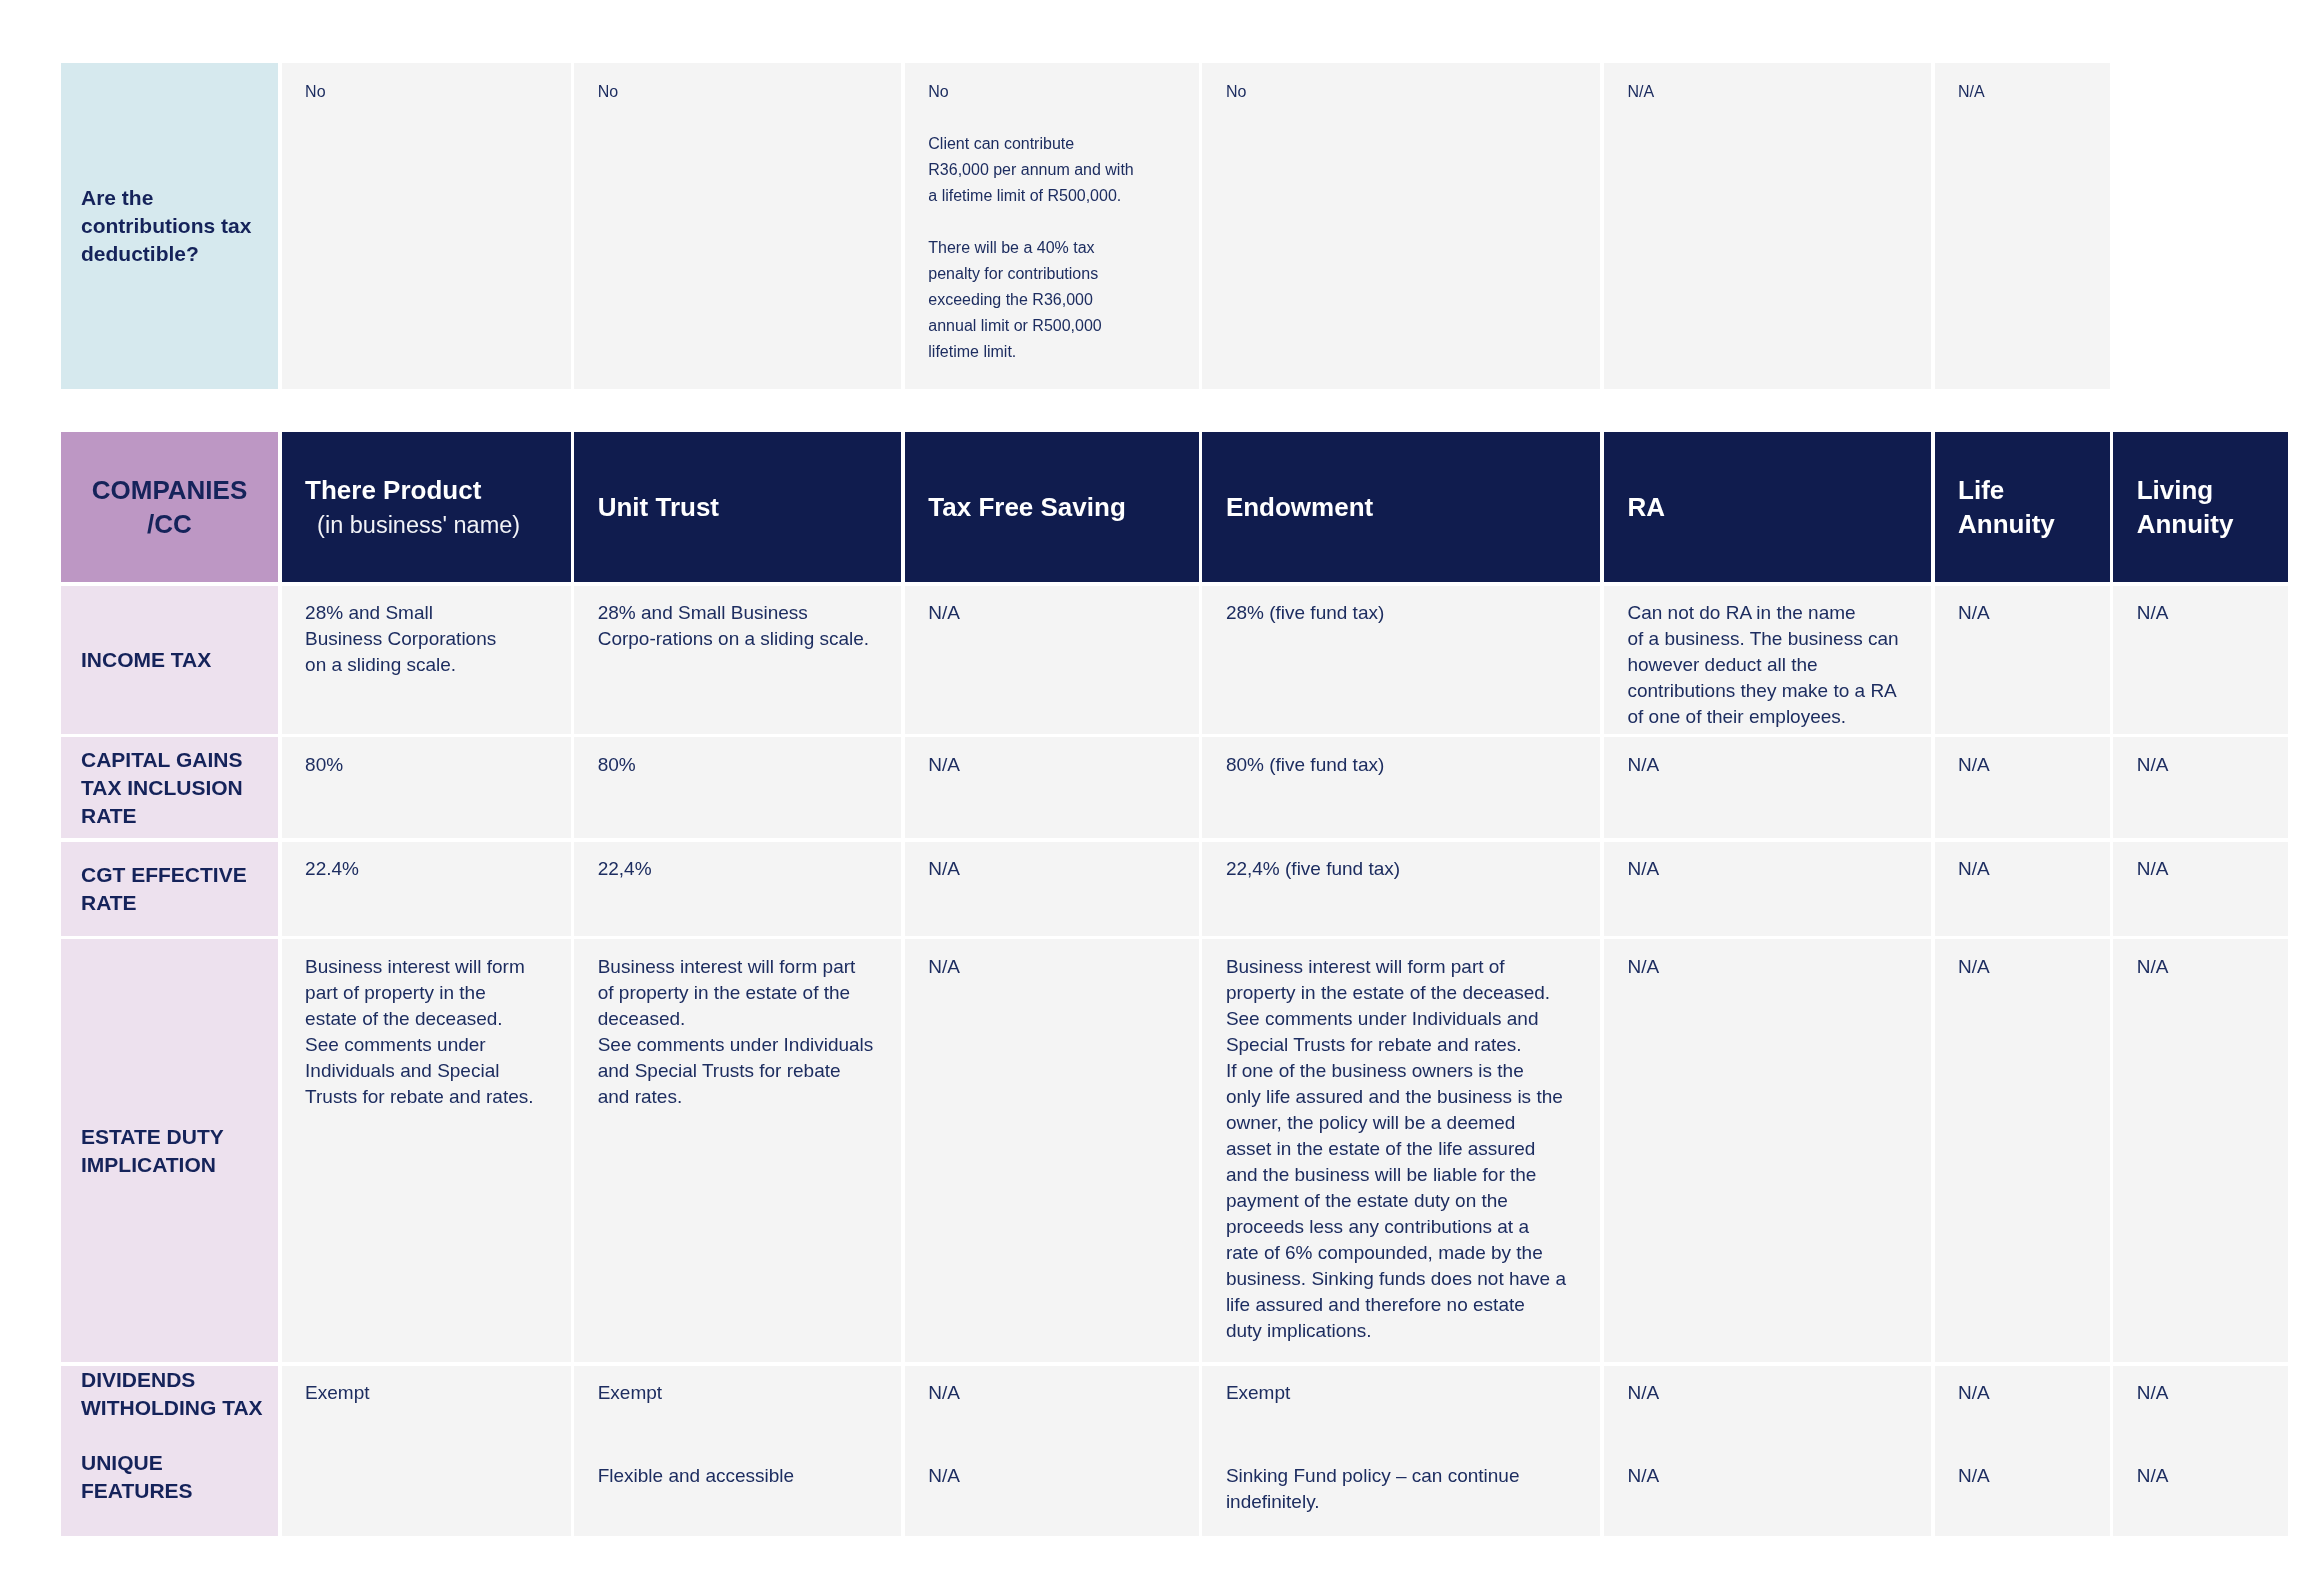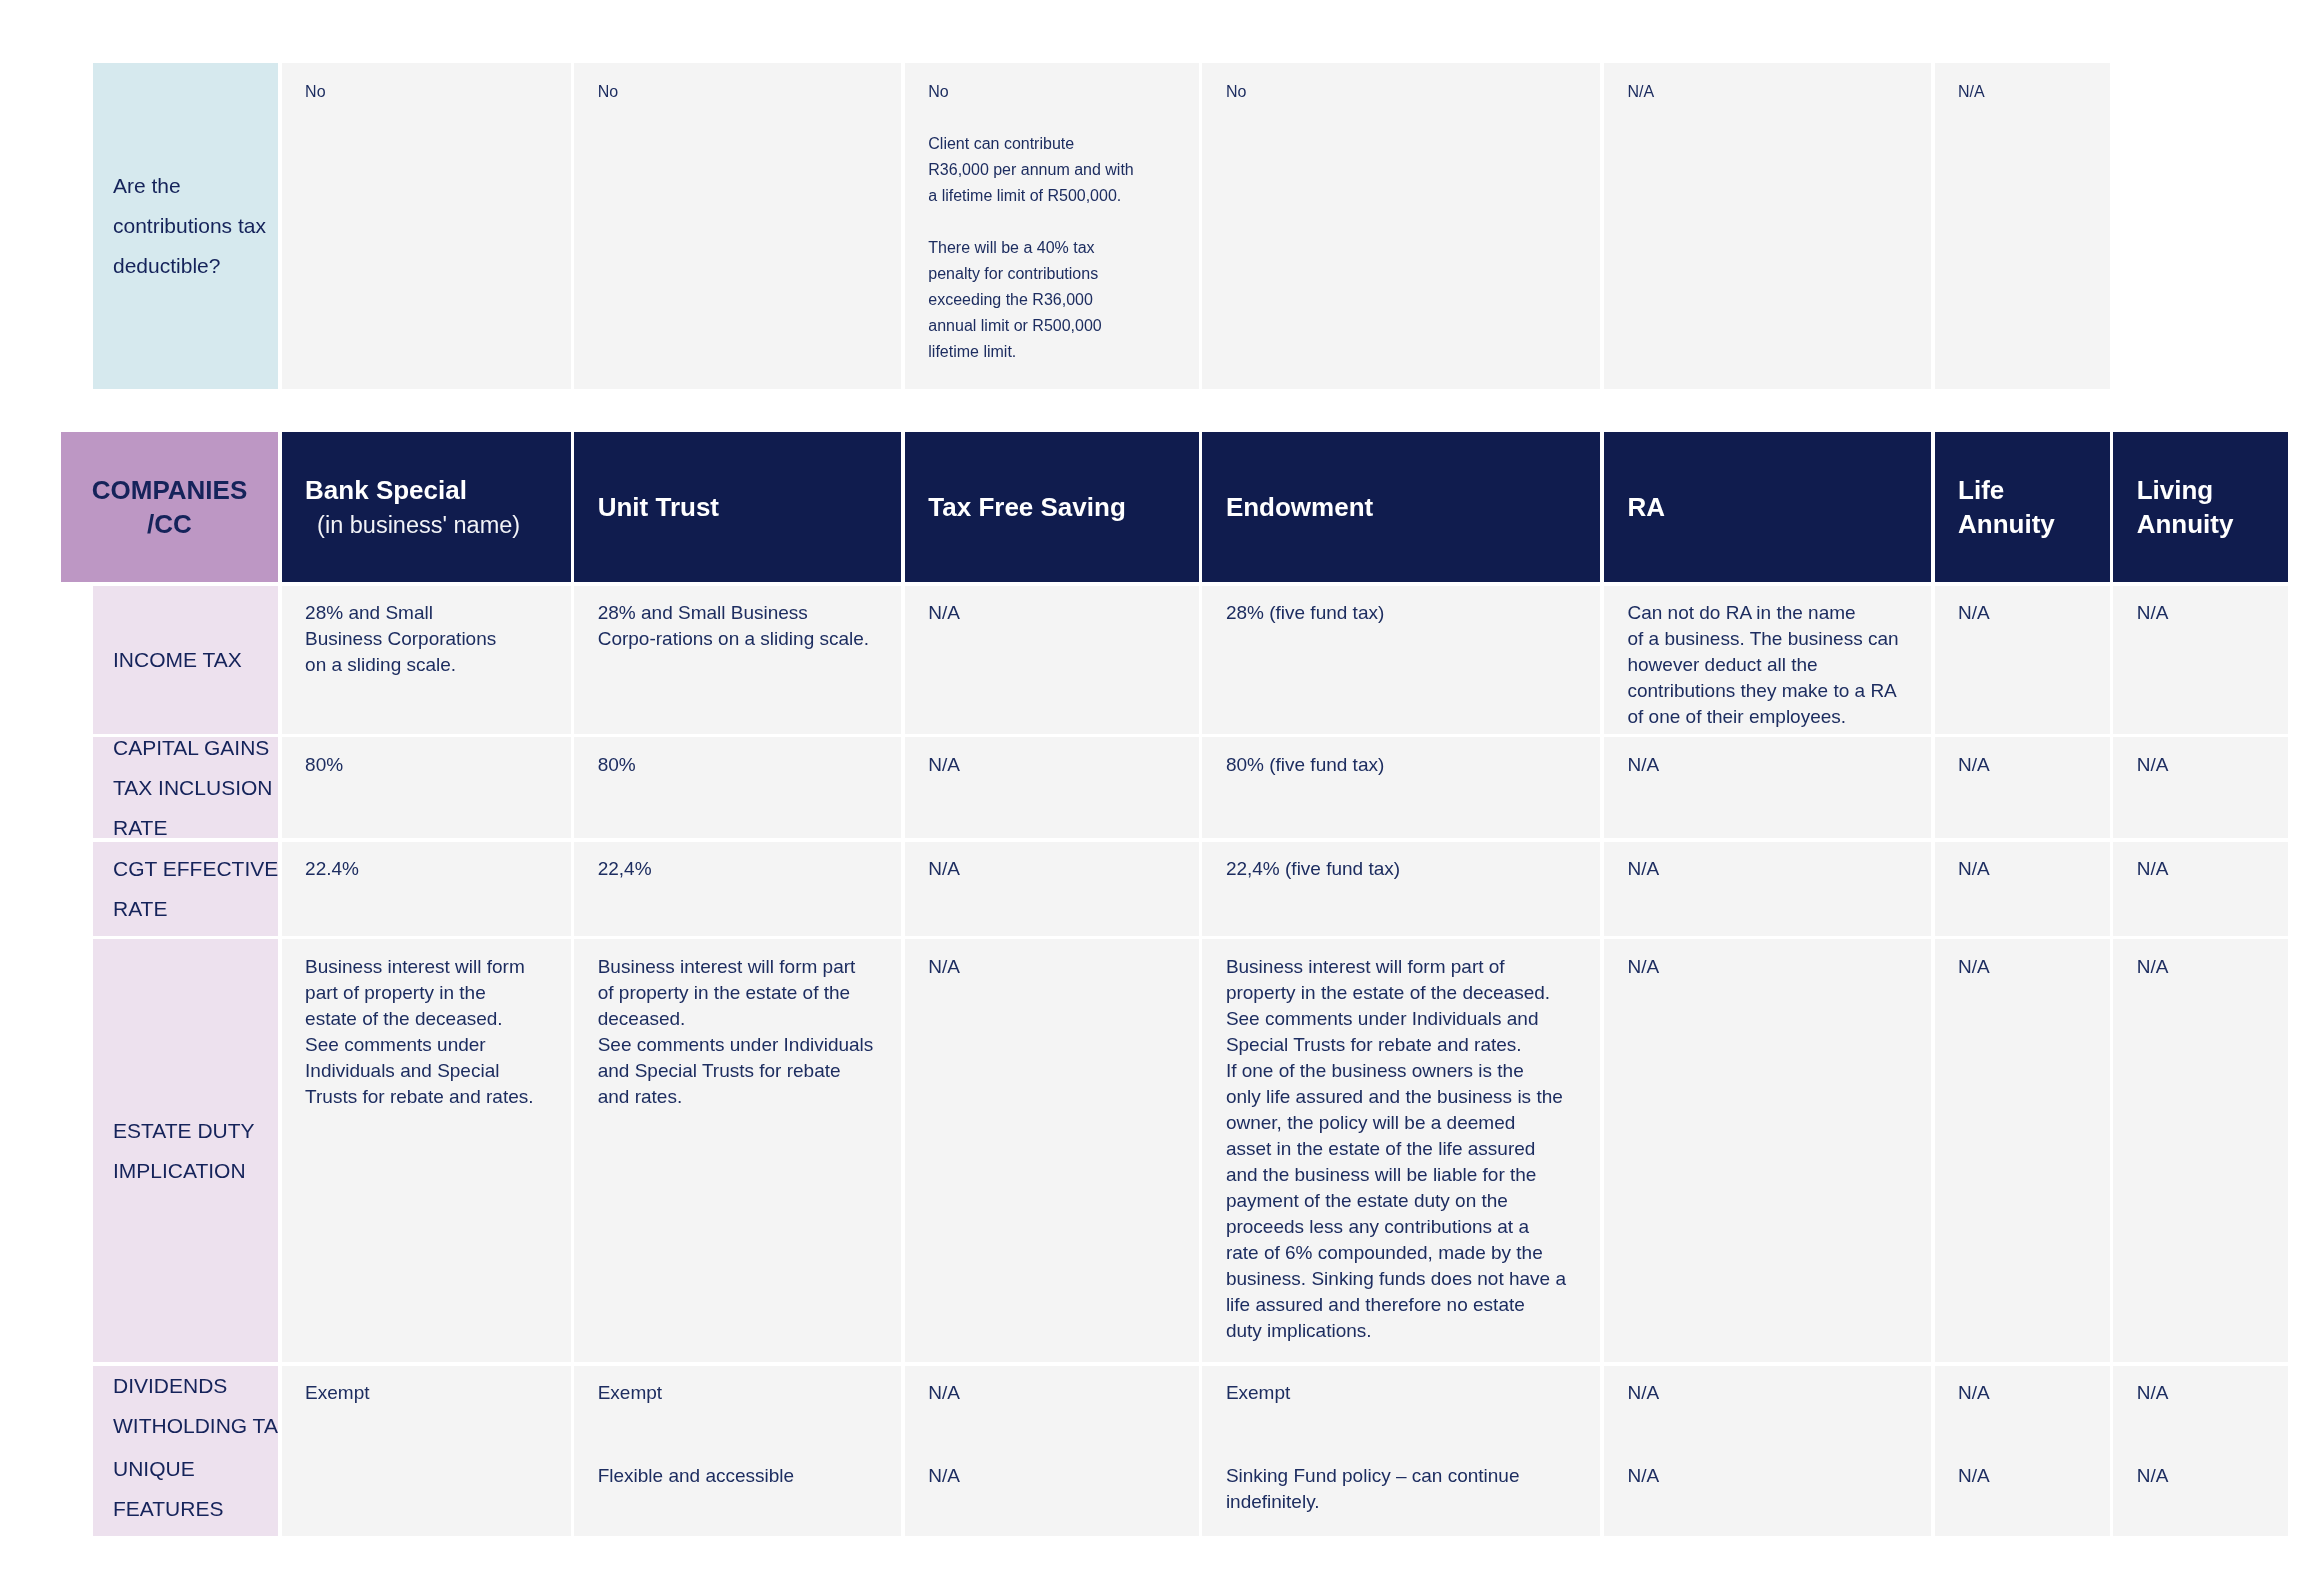--- a/index.html
+++ b/index.html
@@ -28,28 +28,27 @@
     line-height: 26px;
     padding: 14.5px 7.2px 0 23.5px;
     white-space: pre;
   }
   .top-row .data { padding-top: 16.3px; font-size: 16px; }
 
   
   .label {
     background: #ede1ee;
     color: #15235a;
-    font-weight: normal;
+    font-weight: bold;
     font-size: 21px;
-    line-height: 40px;
+    line-height: 28px;
     display: flex;
     align-items: center;
     padding: 0 12.7px 0 20px;
     white-space: pre;
-    margin-left: 32px;
   }
   .top-row .label { background: #d6e9ee; }
   .top-align.label { align-items: flex-start; padding-top: 0; }
 
   
   .corner {
     background: #bd97c4;
     color: #15235a;
     font-weight: bold;
     font-size: 26px;
@@ -111,21 +110,21 @@
       <div class="cell data">N/A</div>
     </div>
   </section>
 
   <section>
 
     <div class="row header-row">
       <div class="cell corner">COMPANIES
 /CC</div>
       <div class="cell head">
-        <span class="ht">Bank Special</span>
+        <span class="ht">There Product</span>
         <span class="hs">(in business' name)</span>
       </div>
       <div class="cell head">
         <span class="ht">Unit Trust</span>
       </div>
       <div class="cell head">
         <span class="ht">Tax Free Saving</span>
       </div>
       <div class="cell head">
         <span class="ht">Endowment</span>

